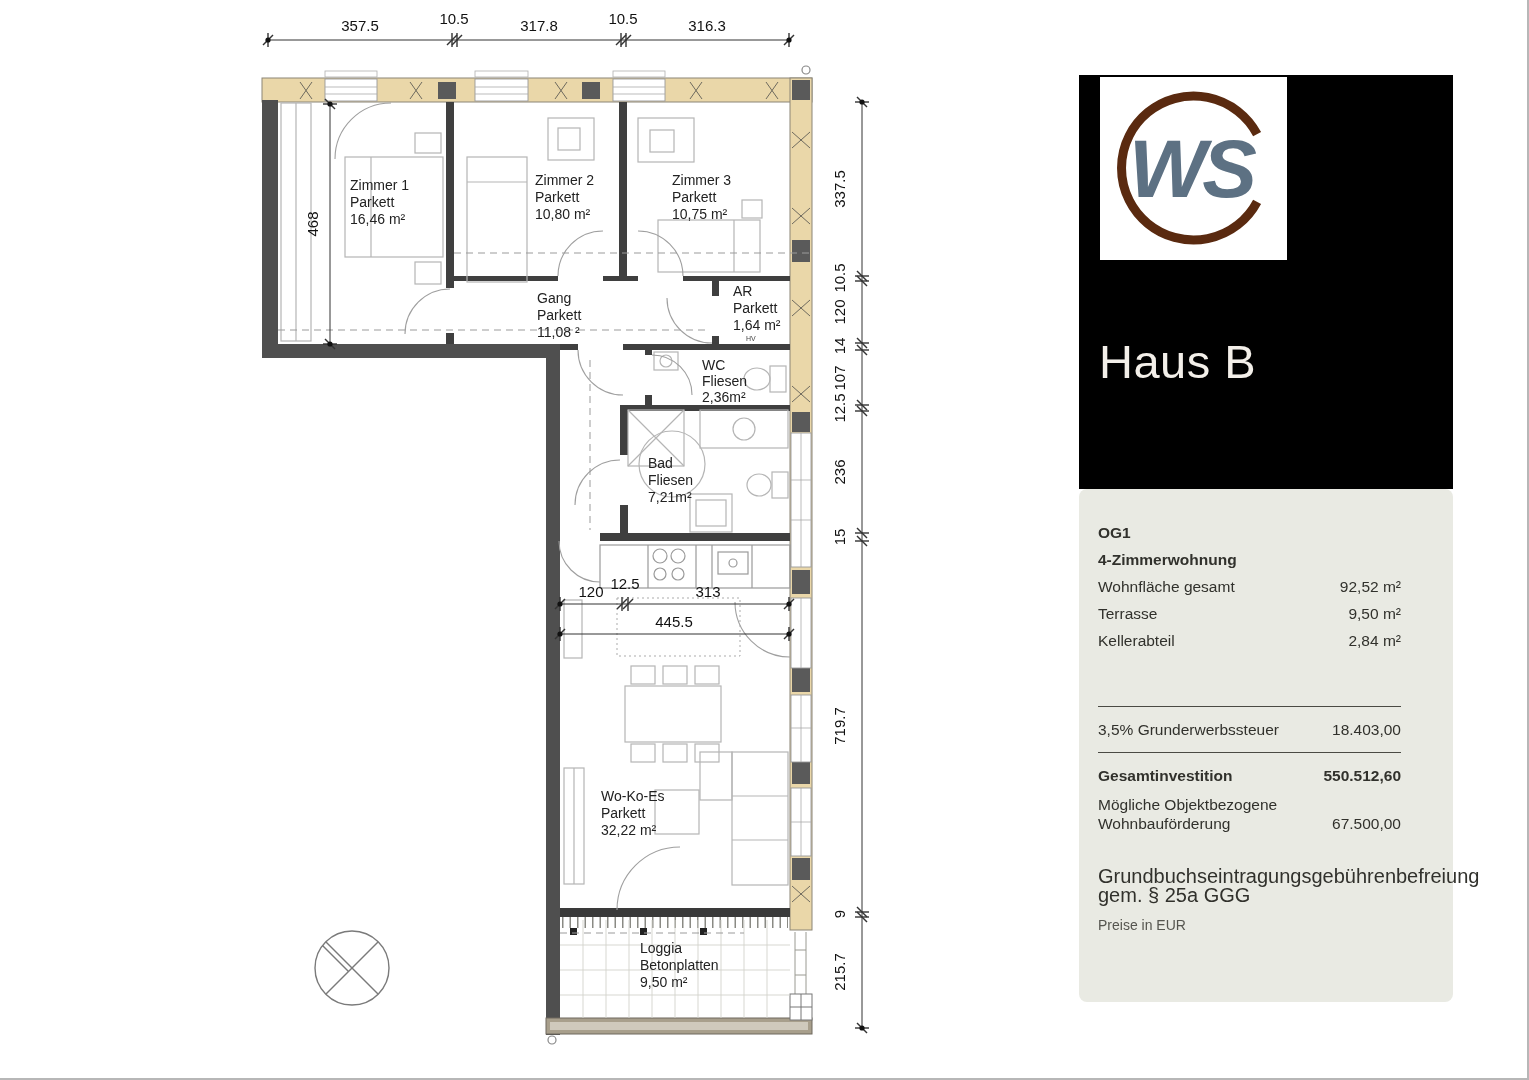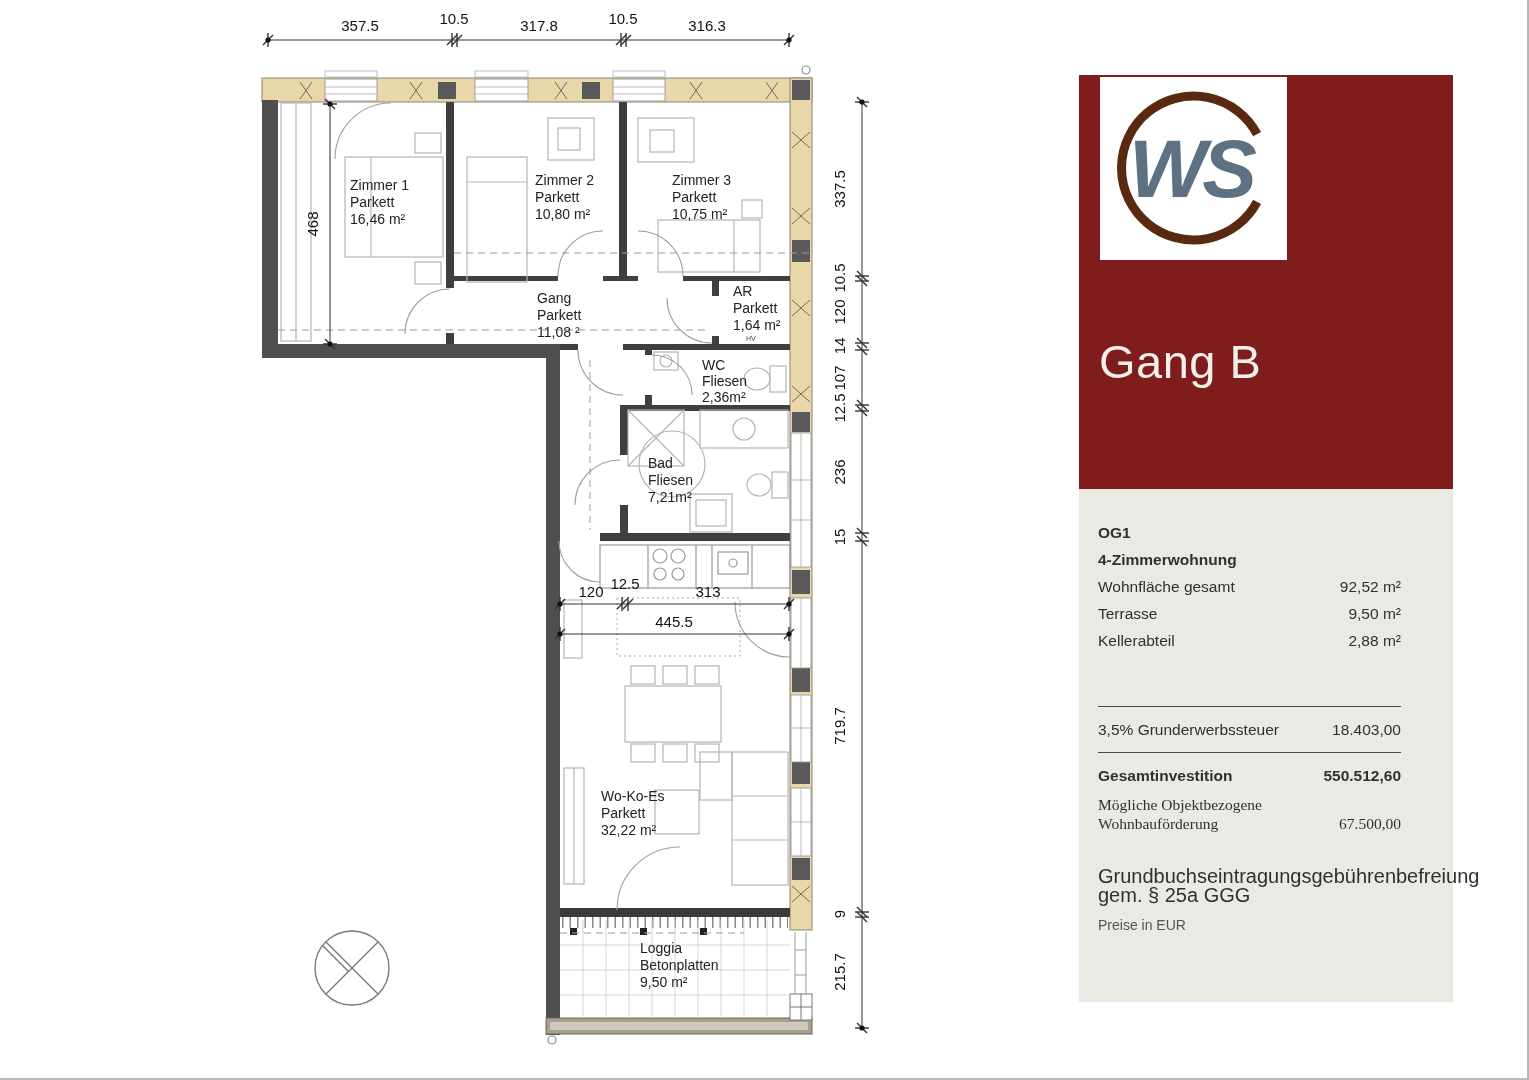--- a/index.html
+++ b/index.html
@@ -6,30 +6,30 @@
   html,body{margin:0;padding:0;background:#ffffff;}
   body{font-family:"Liberation Sans",sans-serif;}
   #page{position:relative;width:1529px;height:1080px;background:#fff;overflow:hidden;}
   #plan-svg{position:absolute;left:0;top:0;}
   svg text{font-family:"Liberation Sans",sans-serif;fill:#1e1e1e;}
   .room-name{font-size:14px;fill:#222;}
   .dim-label{font-size:15px;fill:#111;}
   .tiny-label{font-size:7px;fill:#444;}
 
   
-  .brand{position:absolute;left:1079px;top:75px;width:374px;height:414px;background:#7f1d1d;}
+  .brand{position:absolute;left:1079px;top:75px;width:374px;height:414px;background:#000000;}
   .logo-tile{position:absolute;left:21px;top:2px;width:187px;height:183px;background:#ffffff;}
   .brand-title{position:absolute;left:20px;top:258px;color:#f3efe9;font-size:47px;line-height:57px;font-weight:400;letter-spacing:0.5px;}
   .panel{position:absolute;left:1079px;top:489px;width:374px;height:513px;background:#e9eae3;color:#31312c;
-         box-sizing:border-box;padding:30px 52px 0 19px;font-size:15.5px;}
+         box-sizing:border-box;padding:30px 52px 0 19px;font-size:15.5px;border-radius:8px;}
   .row{display:flex;justify-content:space-between;line-height:27px;}
   .row.bold{font-weight:bold;}
   .panel hr{border:none;border-top:1.5px solid #4a4a44;margin:9px 0;}
   .spacer43{height:43px;} .spacer6{height:6px;} .spacer34{height:34px;} .spacer12{height:12px;}
-  .subsidy{display:flex;justify-content:space-between;align-items:flex-end;font-family:Liberation Serif, serif;}
+  .subsidy{display:flex;justify-content:space-between;align-items:flex-end;}
   .subsidy .lines div{line-height:19px;}
   .note{font-size:20px;line-height:19px;}
   .footnote{font-size:14px;color:#55554f;}
   .edge-right{position:absolute;right:0;top:0;width:2px;height:1080px;background:#b7b7b7;}
   .edge-bottom{position:absolute;left:0;bottom:0;width:1529px;height:2px;background:#b7b7b7;}
 </style>
 </head>
 <body>
 
 <div id="page">
@@ -343,21 +343,21 @@
 </svg>
 
 <div class="brand">
   <div class="logo-tile">
     <svg width="187" height="183" viewBox="0 0 187 183">
       <path d="M157.1,124.8 A72,72 0 1 1 157.1,57.2" fill="none" stroke="#5a2a10" stroke-width="9"></path>
       <text x="91" y="120" text-anchor="middle" style="font-family:'Liberation Sans',sans-serif;font-size:82px;font-weight:bold;font-style:italic;letter-spacing:-4px;fill:#5d7183;">WS</text>
     </svg>
   </div>
   <div class="brand-title">
-    <div>Gang B</div>
+    <div>Haus B</div>
   </div>
 </div>
 
 <div class="panel">
   <div class="row bold">
         <span>OG1</span>
       </div>
   <div class="row bold">
         <span>4-Zimmerwohnung</span>
       </div>
@@ -365,21 +365,21 @@
   <div class="row">
         <span>Wohnfläche gesamt</span>
         <span>92,52 m²</span>
       </div>
   <div class="row">
         <span>Terrasse</span>
         <span>9,50 m²</span>
       </div>
   <div class="row">
         <span>Kellerabteil</span>
-        <span>2,88 m²</span>
+        <span>2,84 m²</span>
       </div>
 
   <div class="spacer43"></div>
 
 
   <hr>
 
   <div class="row">
         <span>3,5% Grunderwerbssteuer</span>
         <span>18.403,00</span>

